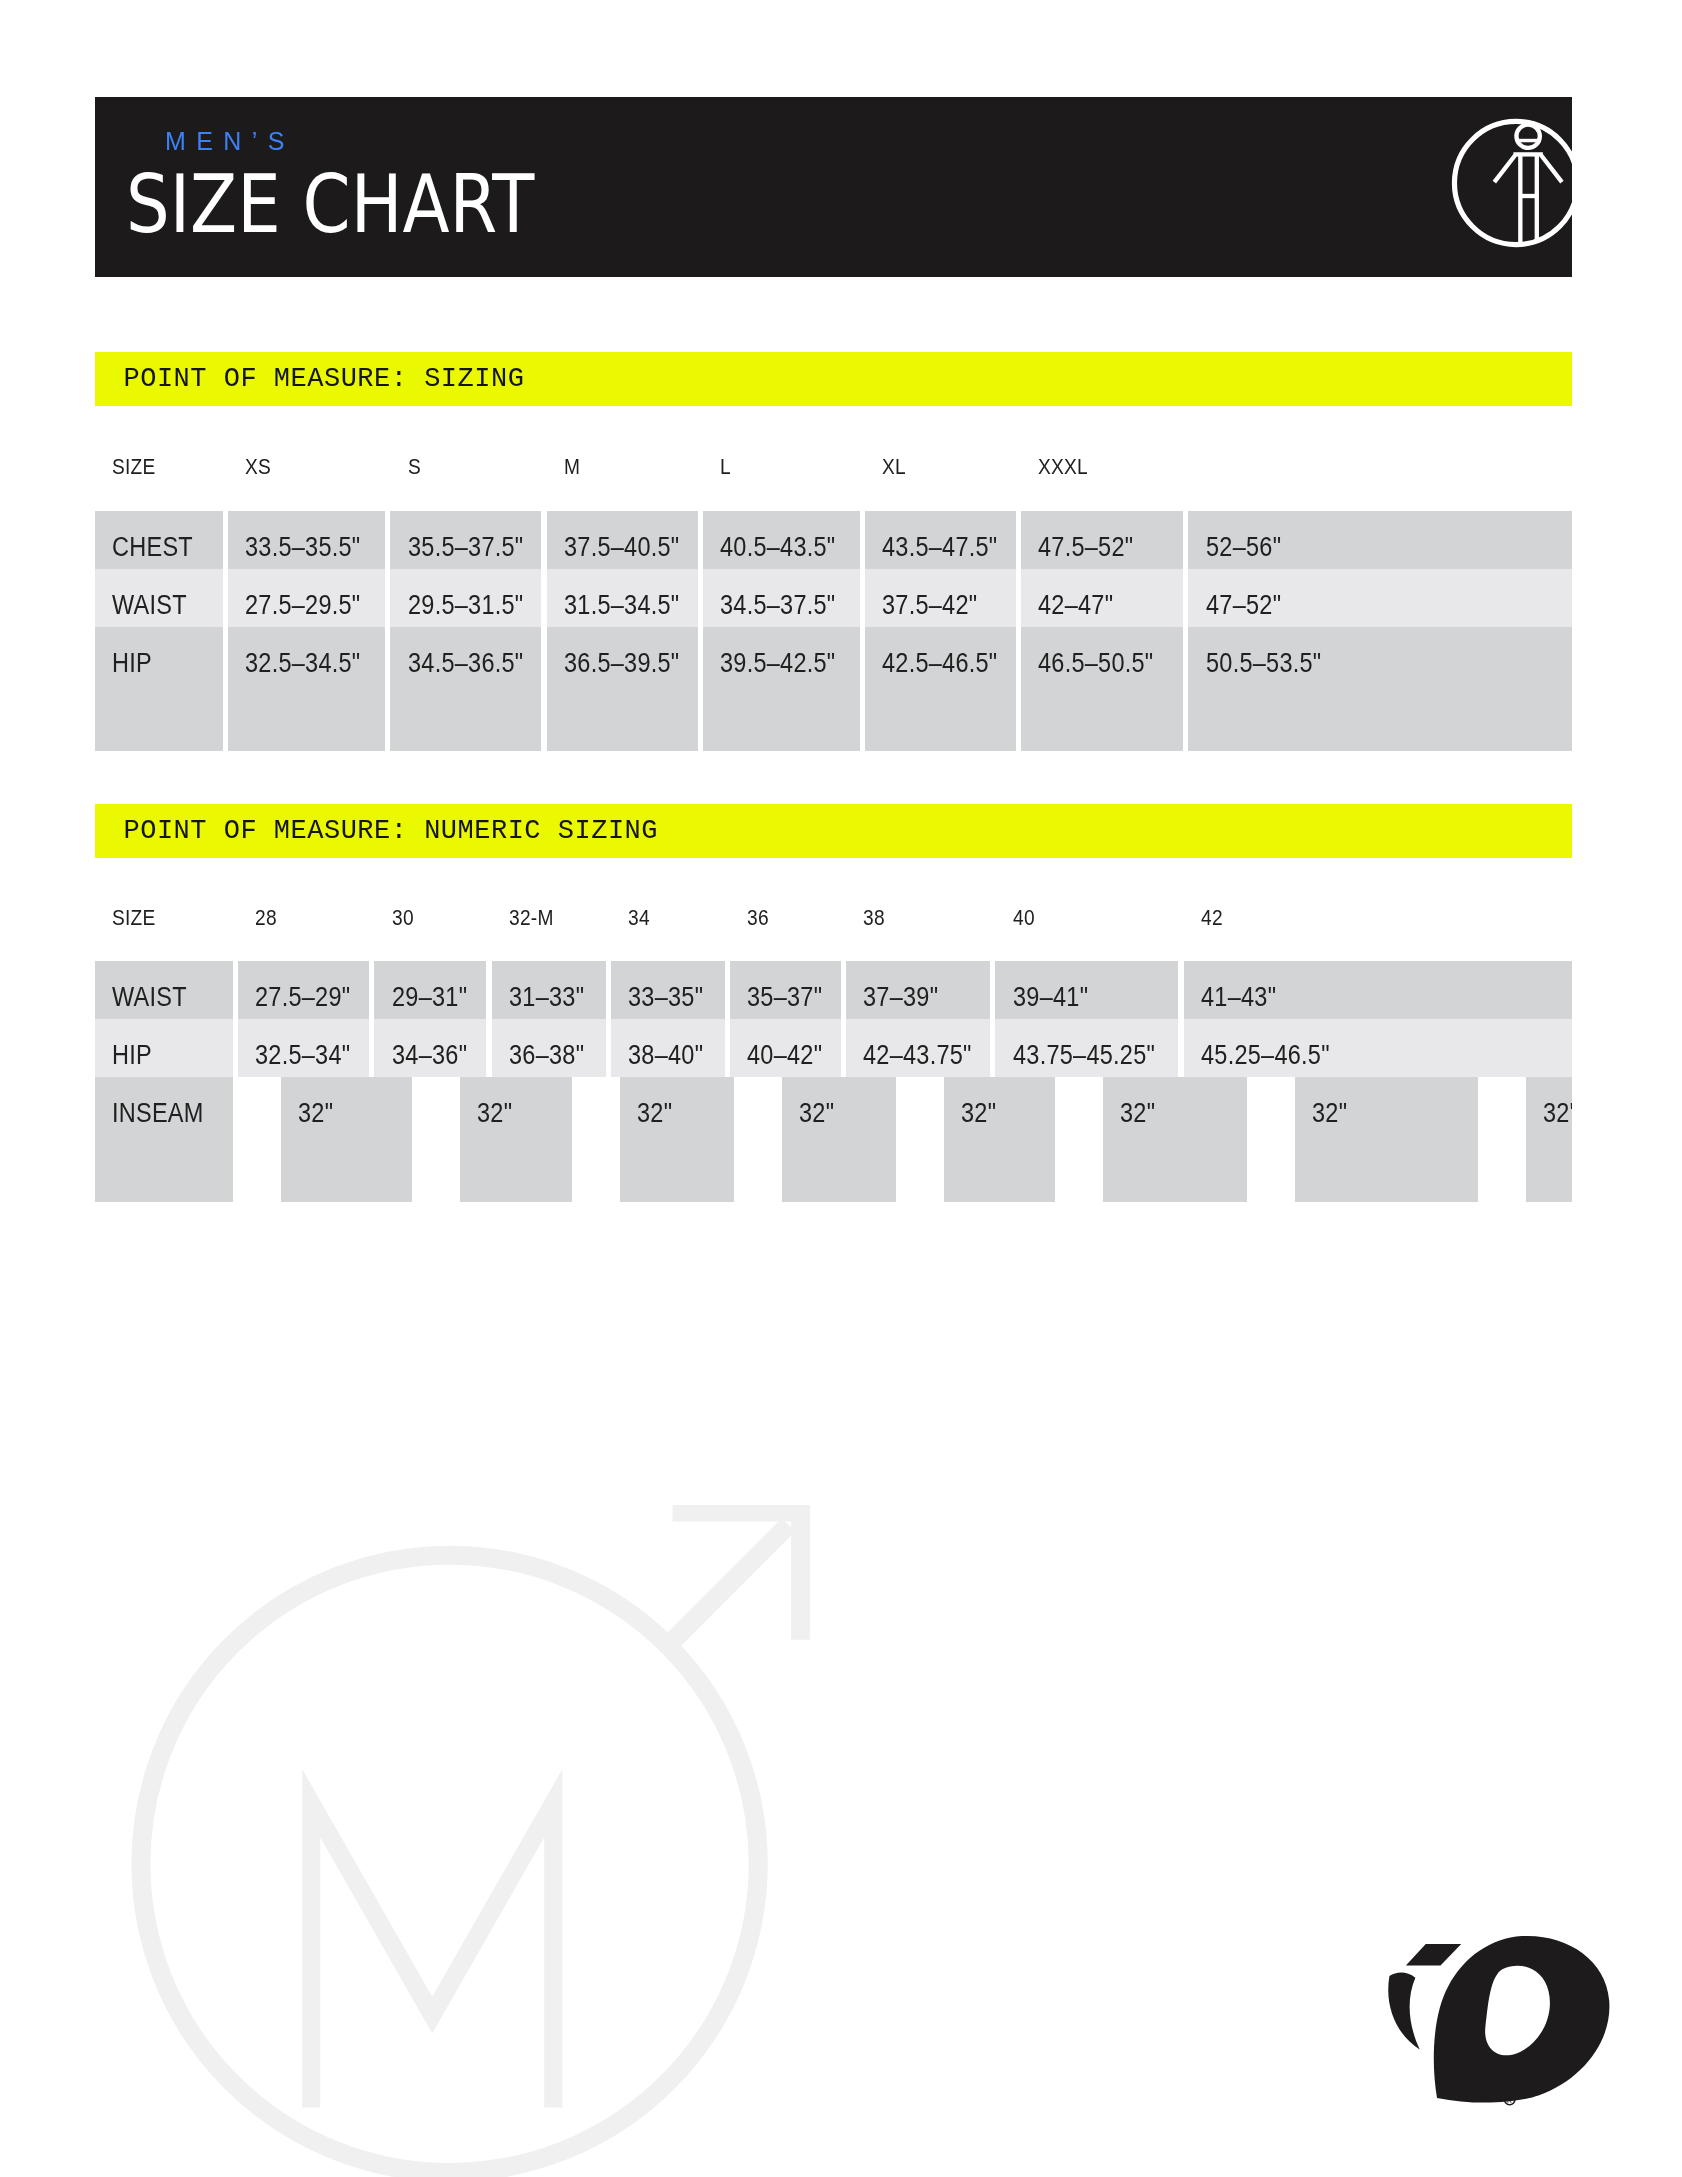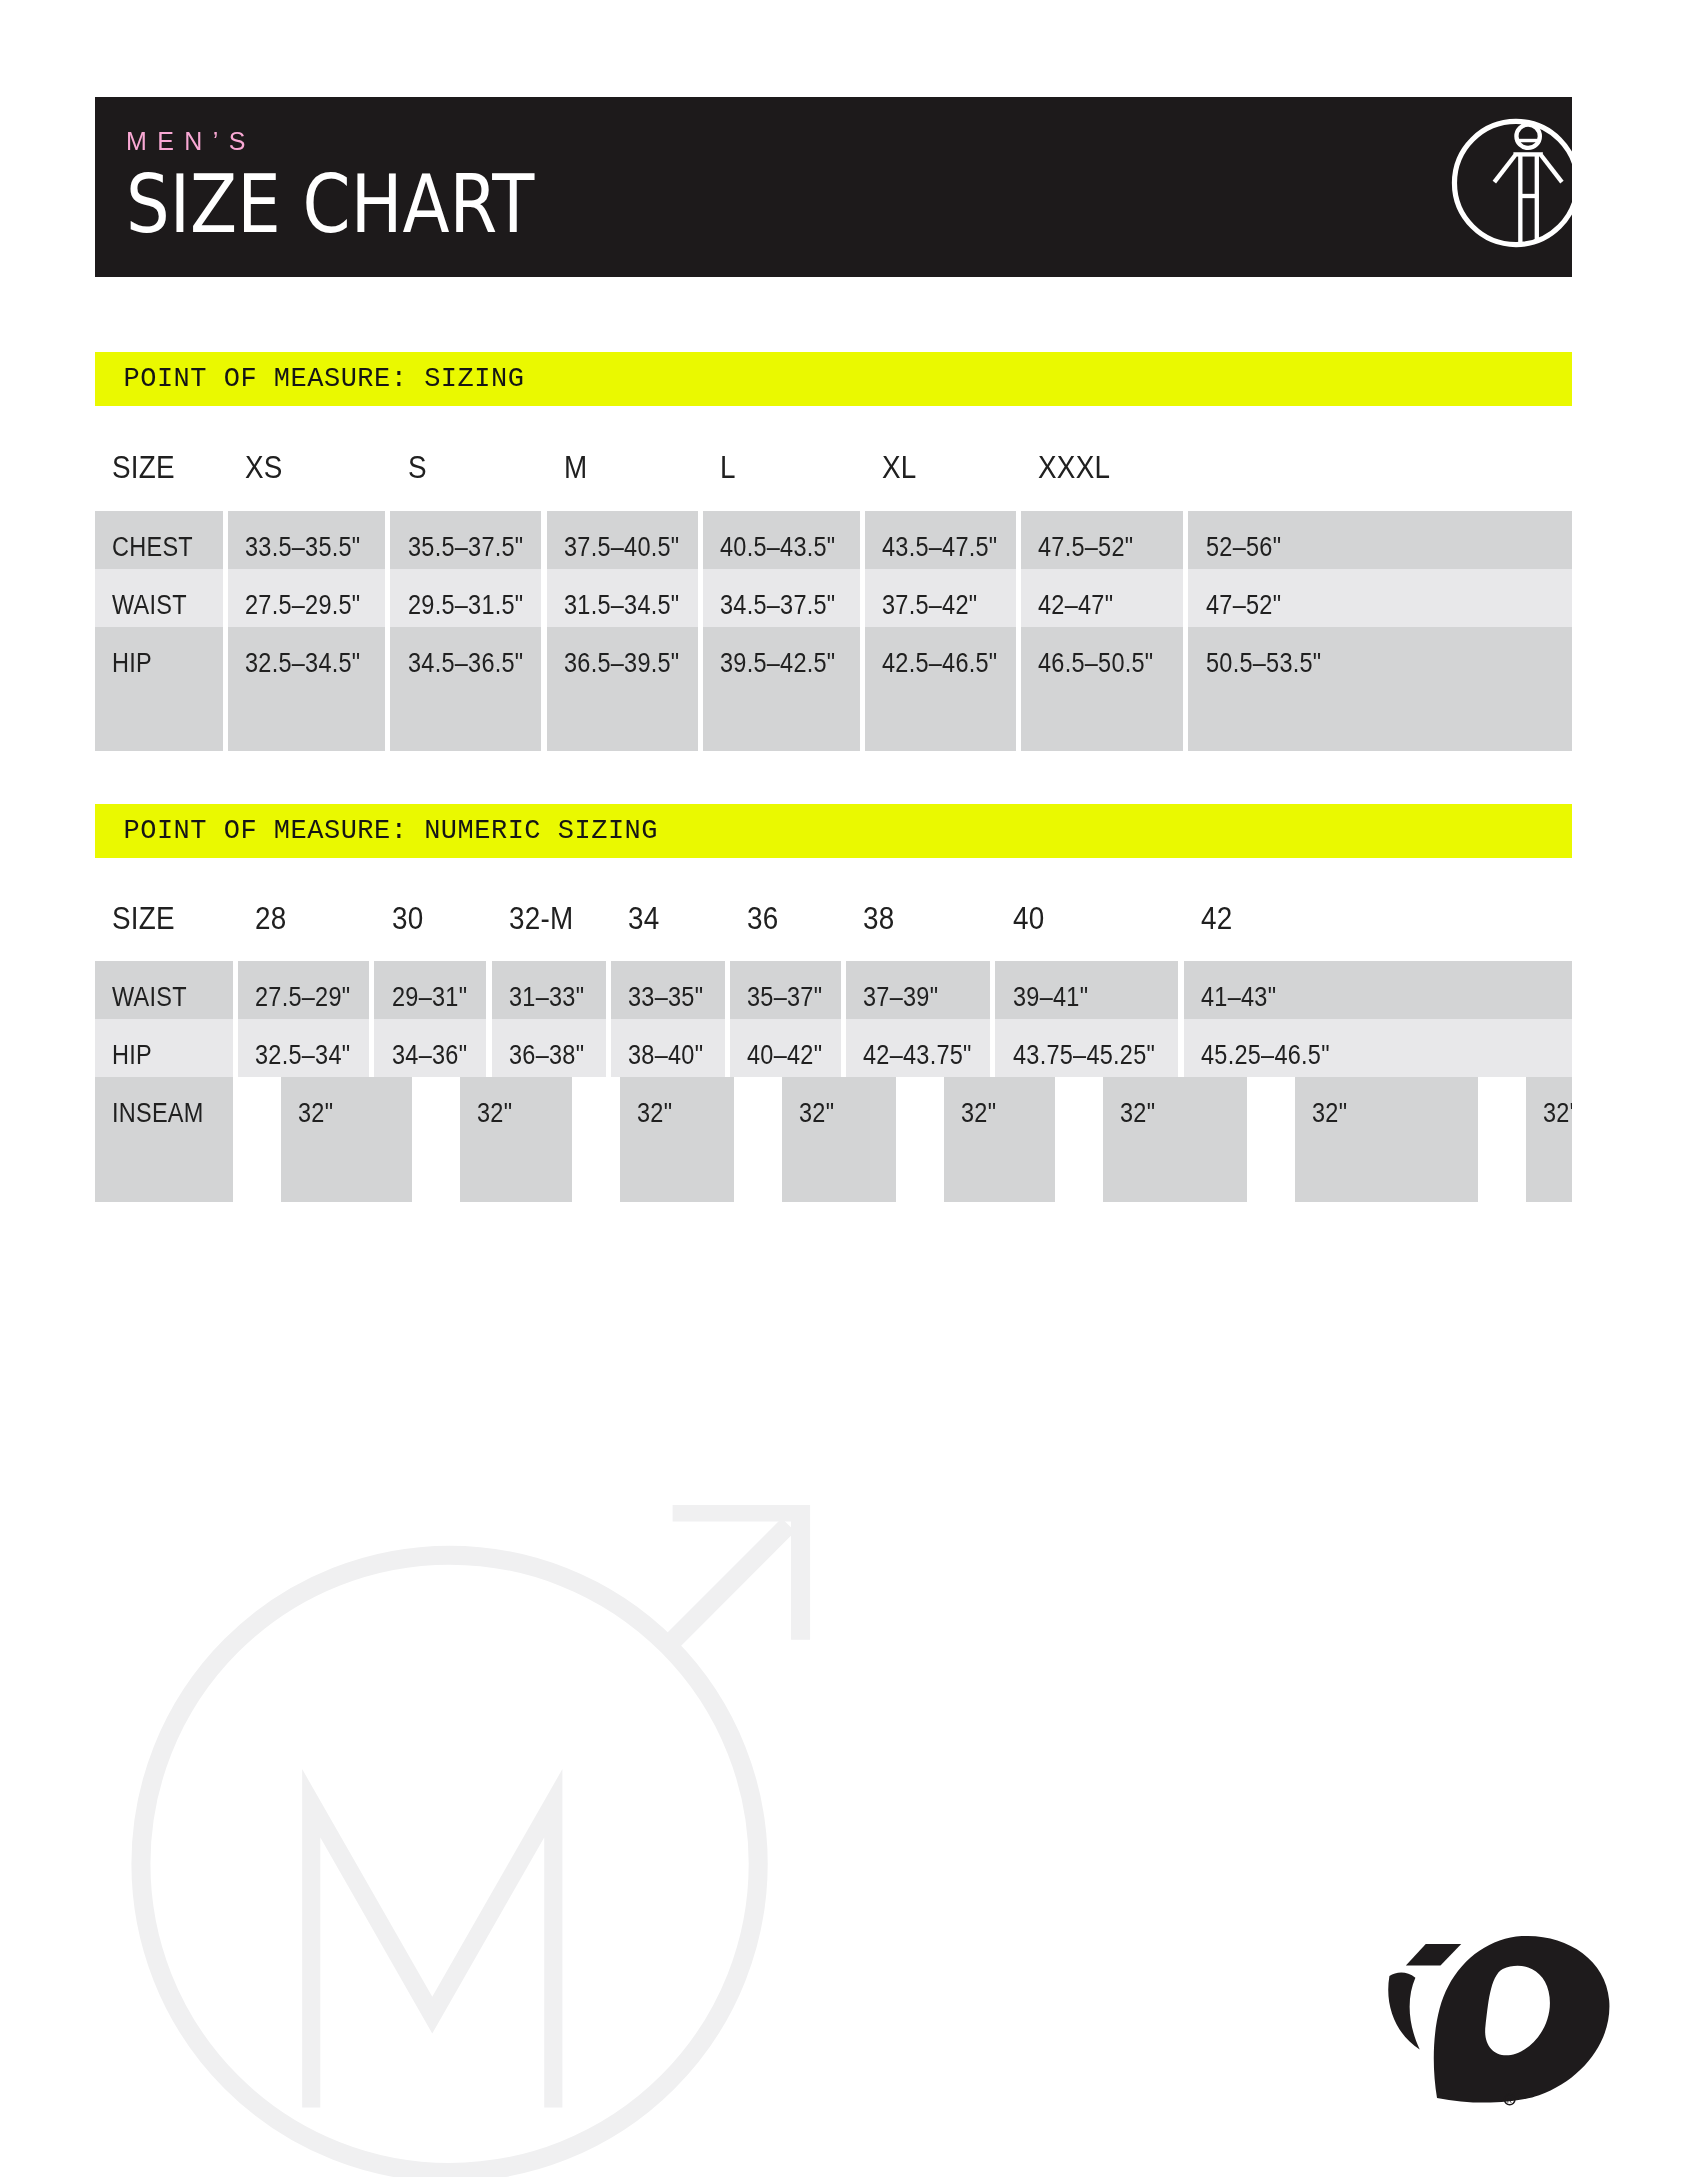--- a/index.html
+++ b/index.html
@@ -13,22 +13,22 @@
   }
   .content{position:relative;margin-left:95px;width:1477px;padding-top:97px;z-index:2;}
 
   
   .topbar{
     position:relative;height:180px;background:#1d1a1b;
     overflow:hidden;display:flex;flex-direction:column;justify-content:center;
     padding-left:31px;box-sizing:border-box;
   }
   .eyebrow{
-    color:#f9a8d4;font-size:25px;letter-spacing:10.4px;font-weight:400;
-    margin-bottom:10.4px;line-height:1;
+    color:#3b82f6;font-size:25px;letter-spacing:10.4px;font-weight:400;
+    margin-bottom:10.4px;line-height:1;margin-left:39px;
   }
   .main-title{
     color:#ffffff;font-family:"DejaVu Sans","Liberation Sans",sans-serif;
     font-size:81px;font-weight:400;line-height:1;margin:0;
     display:inline-block;transform:scaleX(.85);transform-origin:0 50%;
     white-space:nowrap;
   }
   .figure-badge{position:absolute;top:21px;right:-8.6px;width:130px;height:130px;}
 
   
@@ -50,21 +50,21 @@
   .trow.tbody{height:58px;}
   .t0 .trow.tbody.tall{height:124px;}
   .t1 .trow.tbody.tall{height:125px;gap:48px;}
   .trow.tbody.dark > .cell{background:#d3d4d5;}
   .trow.tbody.light > .cell{background:#e8e8ea;}
   .cell{
     display:flex;align-items:flex-start;
     padding:21px 0 0 17.3px;box-sizing:border-box;
     font-size:27px;color:#202020;white-space:nowrap;overflow:hidden;
   }
-  .thead .cell{background:transparent;align-items:center;padding:17.3px 0 0 17.3px;font-size:32px;}
+  .thead .cell{background:transparent;align-items:center;padding:17.3px 0 0 17.3px;font-size:22px;}
   .cond{display:inline-block;transform:scaleX(.87);transform-origin:0 50%;letter-spacing:0.3px;}
 
   
   .watermark{position:absolute;left:121px;top:1505px;width:709px;height:683px;z-index:1;}
 
   
   .brandlogo{position:absolute;left:1379px;top:1924px;width:238px;height:186px;z-index:2;}
 </style>
 </head>
 <body>

